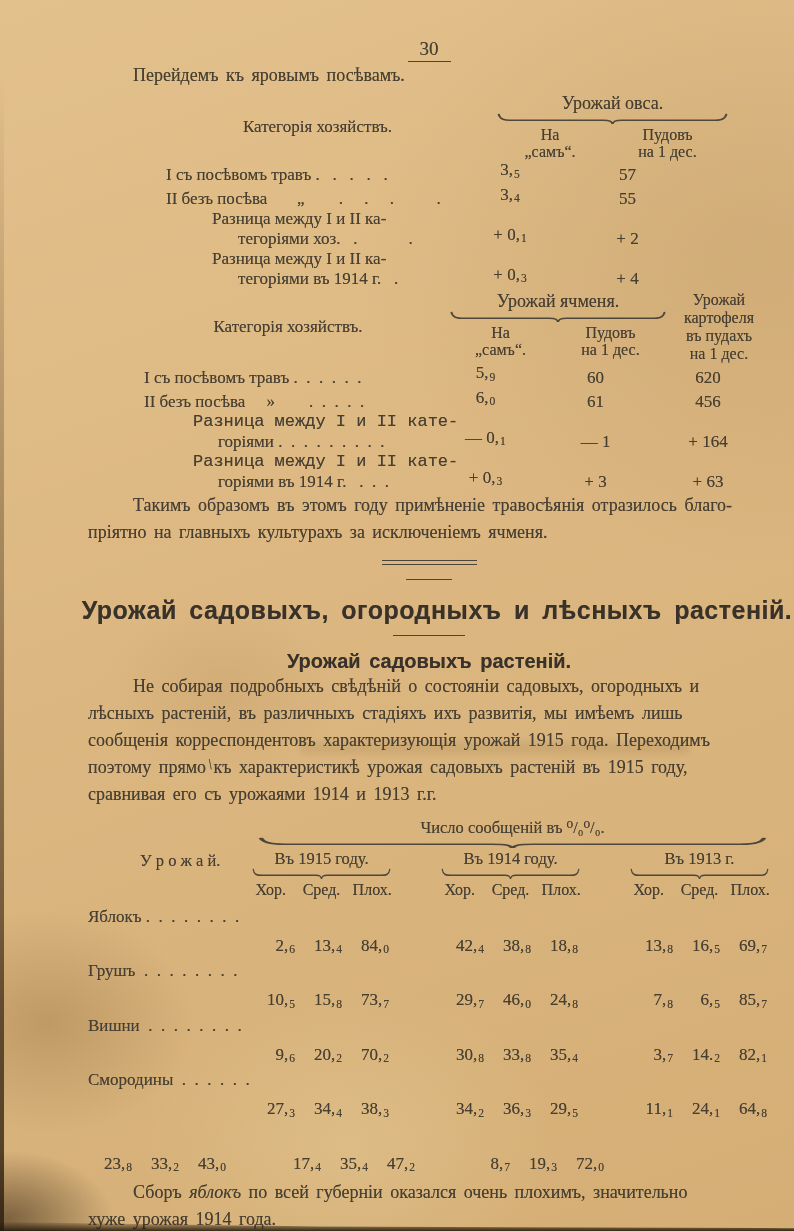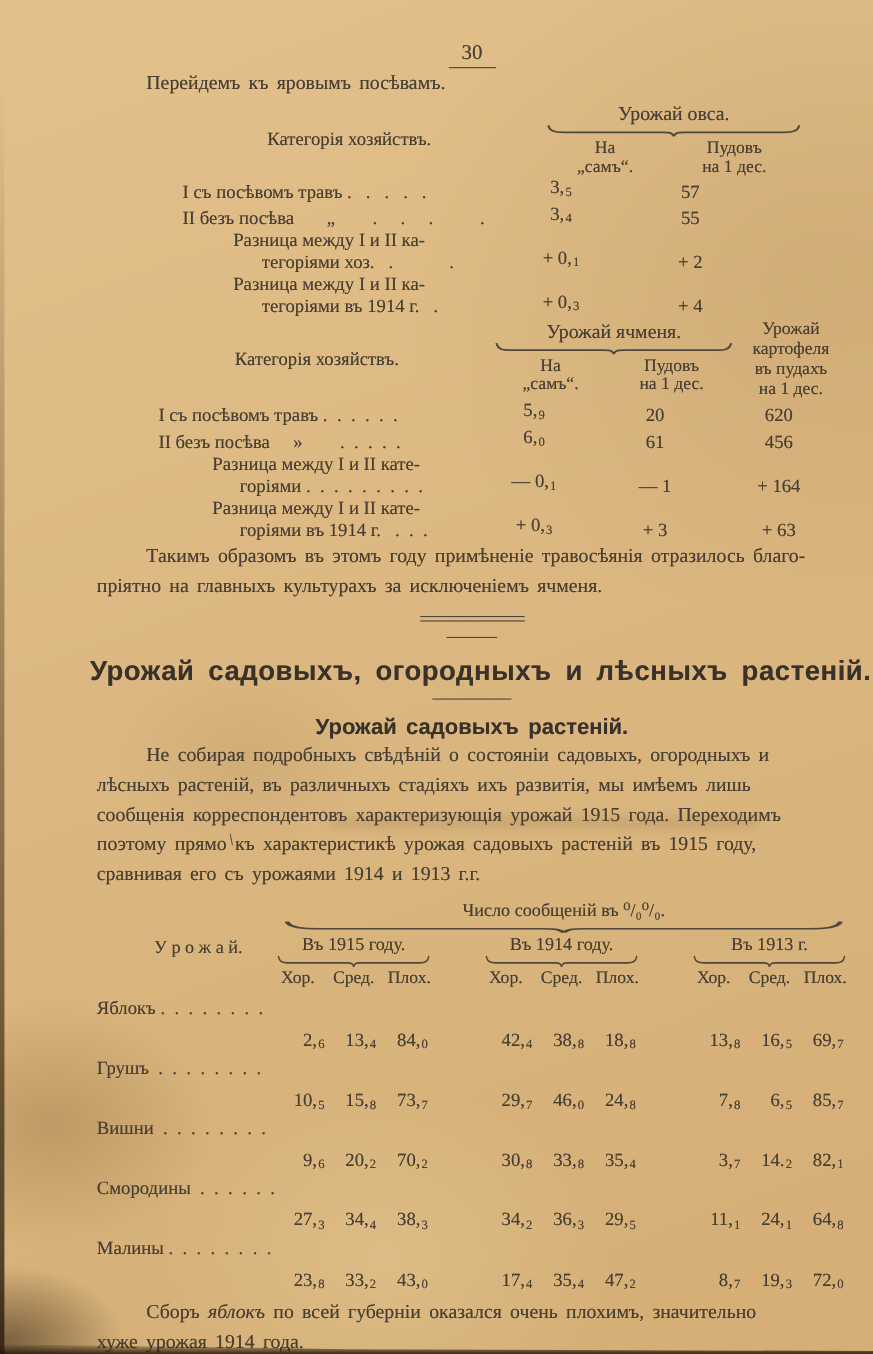--- a/index.html
+++ b/index.html
@@ -52,21 +52,21 @@
   .cols2{width:220px;}
   .group-label{text-align:center;font-size:18px;height:20px;}
   .colheads{display:flex;margin-top:2px;}
   .colhead{text-align:center;font-size:16px;line-height:17px;}
   .c1a{width:110px;}.c2a{width:125px;}
   .c1b{width:105px;}.c2b{width:115px;}.c3b{width:110px;}
   .c3head{text-align:center;font-size:16px;line-height:18px;margin-top:0;font-family:Liberation Serif, serif;}
   .trow{display:flex;align-items:flex-end;line-height:20px;}
   .lab{line-height:20px;}
   .r1a{padding-left:66px;}  .ind1a{padding-left:112px;} .ind2a{padding-left:138px;}
-  .r1b{padding-left:56px;}  .ind1b{padding-left:105px;} .ind2b{padding-left:130px;}
+  .r1b{padding-left:56px;}  .ind1b{padding-left:105px;font-family:Liberation Mono, monospace;} .ind2b{padding-left:130px;}
   .val{text-align:center;}
   .dec{font-size:68%;vertical-align:-0.22em;margin-left:1px;}
 
   
   .rule-double{margin:14px auto 0;width:95px;}
   .rule-double i{display:block;border-top:1.8px solid #4c4539;margin-top:2.5px;}
   .rule{border-top:1.8px solid #4c4539;margin:0 auto;}
   .rule-chap{width:46px;margin-top:14px;}
   .rule-head{width:72px;margin-top:10px;}
   .chapter-title{margin-top:12px;height:40px;text-align:center;
@@ -181,21 +181,21 @@
         <div class="c3b c3head pre">Урожай
 картофеля
 въ пудахъ
 на 1 дес.</div>
       </div>
       <div class="trow">
         <div class="tlab2">
             <div class="lab pre r1b">I съ посѣвомъ травъ .  .  .  .  .  .</div>
           </div>
         <div class="c1b val">5,<span class="dec">9</span></div>
-        <div class="c2b val">20</div>
+        <div class="c2b val">60</div>
         <div class="c3b val">620</div>
       </div>
       <div class="trow">
         <div class="tlab2">
             <div class="lab pre r1b">II безъ посѣва     »        .  .  .  .  .</div>
           </div>
         <div class="c1b val">6,<span class="dec">0</span></div>
         <div class="c2b val">61</div>
         <div class="c3b val">456</div>
       </div>
@@ -356,21 +356,20 @@
             <span class="v">36,<span class="dec">3</span></span>
             <span class="v">29,<span class="dec">5</span></span>
           </div>
         <div class="grpvals gap">
             <span class="v">11,<span class="dec">1</span></span>
             <span class="v">24,<span class="dec">1</span></span>
             <span class="v">64,<span class="dec">8</span></span>
           </div>
       </div>
       <div class="trow3">
-        <div class="t3lab lab pre">Малины .  .  .  .  .  .  .  .</div>
         <div class="grpvals">
             <span class="v">23,<span class="dec">8</span></span>
             <span class="v">33,<span class="dec">2</span></span>
             <span class="v">43,<span class="dec">0</span></span>
           </div>
         <div class="grpvals gap">
             <span class="v">17,<span class="dec">4</span></span>
             <span class="v">35,<span class="dec">4</span></span>
             <span class="v">47,<span class="dec">2</span></span>
           </div>

